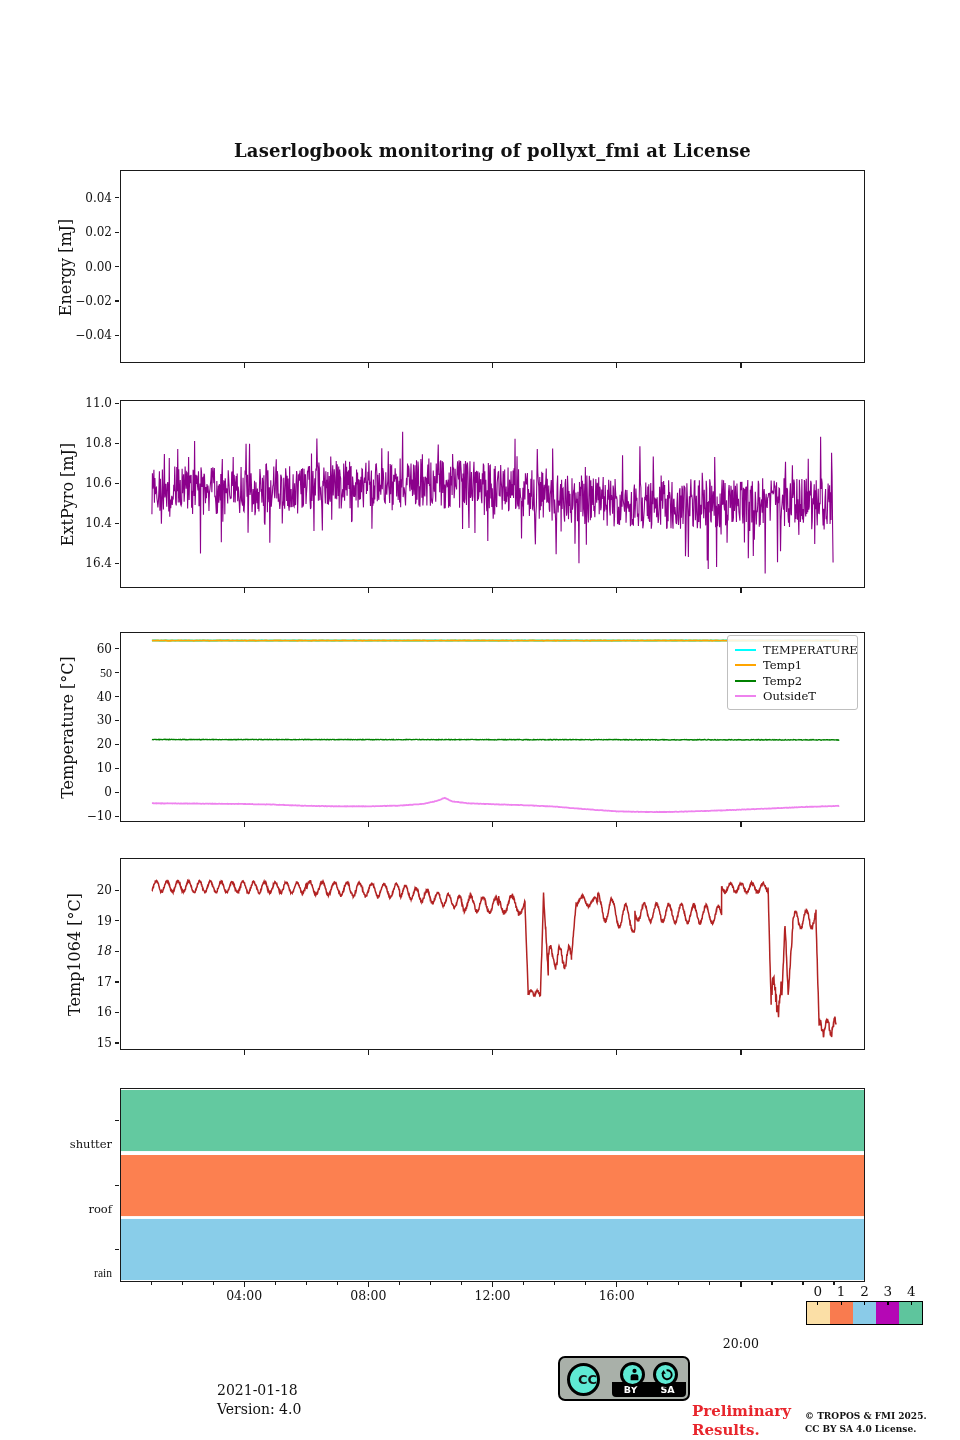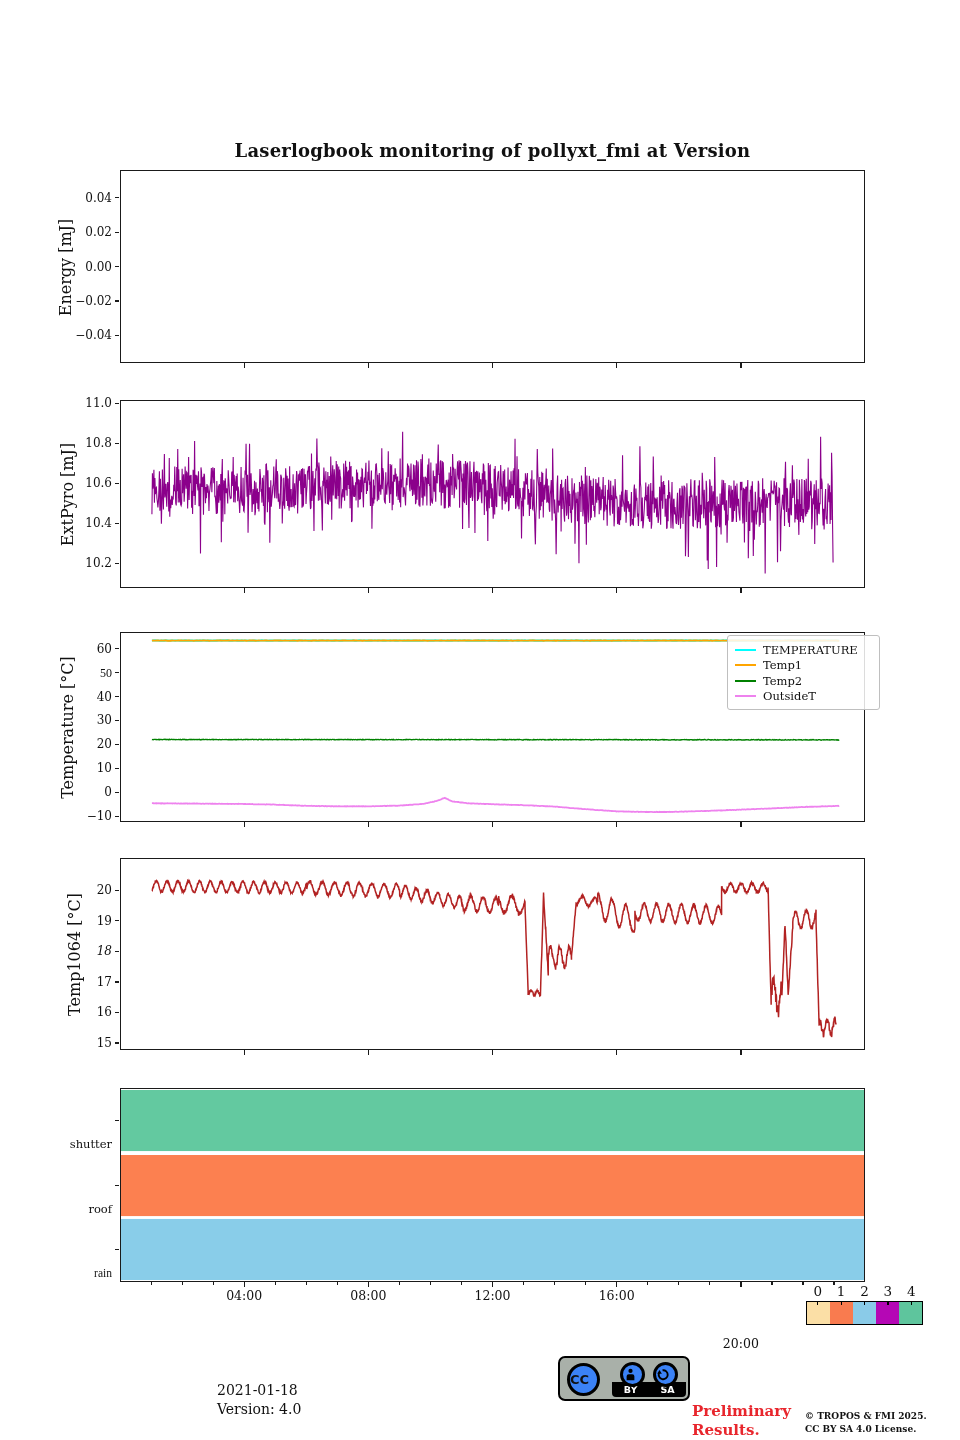--- a/index.html
+++ b/index.html
@@ -27,34 +27,34 @@
   .cb-tick{position:absolute;width:1.2px;height:3.5px;background:#000;}
   .foot-text{position:absolute;font-size:14px;line-height:19px;}
   .prelim{position:absolute;font-weight:bold;font-size:15px;line-height:19px;}
   .copyright{position:absolute;font-weight:bold;font-size:9px;line-height:13px;font-family:"DejaVu Serif","Liberation Serif",serif;}
   .cc-badge{position:absolute;left:558px;top:1356px;width:132px;height:45px;background:#a9b0a9;
             border:2px solid #000;border-radius:7px;box-sizing:border-box;}
   .cc-strip{position:absolute;left:52px;right:2px;bottom:2px;height:15px;background:#000;
             border-radius:0 0 4px 4px;display:flex;}
   .cc-strip span{flex:1;text-align:center;color:#fff;font-size:9.5px;font-weight:bold;
                  font-family:"DejaVu Sans","Liberation Sans",sans-serif;line-height:15px;}
-  .cc-circle{position:absolute;background:#3b82f6;border:3px solid #000;border-radius:50%;
-             display:flex;align-items:center;justify-content:flex-start;box-sizing:border-box;}
+  .cc-circle{position:absolute;background:#5eead4;border:3px solid #000;border-radius:50%;
+             display:flex;align-items:center;justify-content:flex-end;box-sizing:border-box;}
   .cc-main{left:7px;top:5px;width:33px;height:33px;font-weight:bold;font-size:13px;
            font-family:"DejaVu Sans","Liberation Sans",sans-serif;}
   .cc-by{left:60px;top:4px;width:25px;height:25px;}
   .cc-sa{left:93px;top:4px;width:25px;height:25px;}
   .cc-circle svg{width:15px;height:15px;}
 </style>
 </head>
 <body>
 
 <div id="fig">
 
-  <div class="fig-title">Laserlogbook monitoring of pollyxt_fmi at Version</div>
+  <div class="fig-title">Laserlogbook monitoring of pollyxt_fmi at License</div>
 
   <div class="axes" id="ax0" style="top:170px;height:193px;">
       <svg id="svg0" viewBox="0 0 745 193" preserveAspectRatio="none"></svg>
     </div>
   <div class="axes" id="ax1" style="top:400px;height:188px;">
       <svg id="svg1" viewBox="0 0 745 188" preserveAspectRatio="none">
         <polyline points="31.0,114.5 31.5,73.1 32.0,88.7 32.5,82.9 33.0,69.6 33.5,102.9 34.0,77.9 34.5,94.1 35.0,88.2 35.5,87.4 36.0,98.1 36.5,102.4 37.0,107.7 37.5,101.9 38.0,90.2 38.5,70.9 39.0,110.9 39.5,78.6 40.0,98.2 40.5,124.0 41.0,101.6 41.5,69.2 42.0,93.2 42.5,109.7 43.0,85.6 43.5,53.7 44.0,97.5 44.5,92.5 44.9,83.6 45.4,97.1 45.9,106.9 46.4,84.3 46.9,82.0 47.4,90.7 47.9,111.7 48.4,57.5 48.9,117.1 49.4,99.5 49.9,108.3 50.4,100.6 50.9,95.7 51.4,105.1 51.9,97.7 52.4,98.3 52.9,84.7 53.4,91.2 53.9,66.1 54.4,89.6 54.9,103.2 55.4,105.5 55.9,66.7 56.4,91.3 56.9,48.4 57.4,102.6 57.9,69.1 58.4,94.4 58.9,102.6 59.4,79.8 59.8,104.5 60.3,105.8 60.8,103.5 61.3,68.4 61.8,93.2 62.3,79.7 62.8,74.0 63.3,101.8 63.8,92.5 64.3,66.3 64.8,79.3 65.3,88.6 65.8,71.8 66.3,72.6 66.8,108.7 67.3,86.6 67.8,56.7 68.3,100.0 68.8,78.5 69.3,75.1 69.8,83.2 70.3,74.7 70.8,107.8 71.3,90.7 71.8,114.2 72.3,69.6 72.8,77.8 73.3,96.1 73.8,40.4 74.3,105.1 74.7,94.1 75.2,74.5 75.7,83.9 76.2,75.3 76.7,85.5 77.2,90.5 77.7,70.9 78.2,106.4 78.7,99.9 79.2,83.5 79.7,154.2 80.2,67.1 80.7,71.2 81.2,87.0 81.7,78.0 82.2,77.4 82.7,114.9 83.2,73.5 83.7,74.6 84.2,90.4 84.7,103.3 85.2,86.9 85.7,98.2 86.2,84.0 86.7,92.8 87.2,85.4 87.7,92.8 88.2,111.1 88.7,92.4 89.2,88.9 89.6,84.5 90.1,79.3 90.6,67.7 91.1,92.1 91.6,74.2 92.1,67.1 92.6,75.4 93.1,83.2 93.6,67.8 94.1,96.6 94.6,96.4 95.1,104.1 95.6,114.3 96.1,80.8 96.6,113.6 97.1,97.5 97.6,85.5 98.1,102.8 98.6,83.9 99.1,88.3 99.6,100.6 100.1,73.8 100.6,142.8 101.1,74.2 101.6,58.7 102.1,122.1 102.6,89.4 103.1,80.9 103.6,81.2 104.1,114.4 104.5,78.1 105.0,85.5 105.5,93.1 106.0,88.3 106.5,92.4 107.0,103.5 107.5,70.0 108.0,78.7 108.5,87.1 109.0,95.3 109.5,98.2 110.0,97.4 110.5,98.6 111.0,72.4 111.5,71.3 112.0,85.8 112.5,56.6 113.0,102.3 113.5,74.6 114.0,84.8 114.5,102.5 115.0,81.7 115.5,75.9 116.0,90.8 116.5,73.4 117.0,101.2 117.5,86.6 118.0,91.0 118.5,102.0 119.0,113.1 119.4,102.5 119.9,95.7 120.4,66.7 120.9,101.1 121.4,103.3 121.9,105.7 122.4,77.5 122.9,110.7 123.4,111.7 123.9,102.2 124.4,70.3 124.9,74.6 125.4,43.3 125.9,81.1 126.4,96.8 126.9,74.5 127.4,133.1 127.9,102.7 128.4,74.5 128.9,43.3 129.4,95.0 129.9,90.9 130.4,73.0 130.9,87.5 131.4,112.1 131.9,101.8 132.4,88.9 132.9,104.3 133.4,96.7 133.9,80.7 134.3,115.5 134.8,111.8 135.3,82.1 135.8,95.5 136.3,103.4 136.8,88.4 137.3,109.2 137.8,92.1 138.3,111.8 138.8,87.7 139.3,68.7 139.8,75.9 140.3,91.8 140.8,88.9 141.3,102.7 141.8,77.6 142.3,84.7 142.8,106.2 143.3,75.1 143.8,122.8 144.3,125.0 144.8,103.9 145.3,64.2 145.8,63.8 146.3,74.5 146.8,112.5 147.3,69.9 147.8,94.7 148.3,102.2 148.8,87.2 149.2,143.3 149.7,103.3 150.2,80.0 150.7,106.8 151.2,99.6 151.7,94.7 152.2,86.6 152.7,84.2 153.2,66.3 153.7,92.2 154.2,98.3 154.7,89.8 155.2,69.3 155.7,59.0 156.2,98.6 156.7,70.8 157.2,75.2 157.7,101.7 158.2,93.6 158.7,101.4 159.2,109.0 159.7,103.7 160.2,74.5 160.7,76.2 161.2,79.2 161.7,123.9 162.2,101.5 162.7,105.9 163.2,77.7 163.7,99.5 164.1,108.8 164.6,89.8 165.1,68.1 165.6,75.4 166.1,101.1 166.6,75.6 167.1,106.0 167.6,78.3 168.1,106.3 168.6,110.8 169.1,65.9 169.6,107.3 170.1,91.2 170.6,89.0 171.1,106.7 171.6,106.6 172.1,91.9 172.6,74.0 173.1,106.0 173.6,106.9 174.1,83.2 174.6,104.9 175.1,104.6 175.6,82.3 176.1,70.7 176.6,75.3 177.1,113.6 177.6,93.5 178.1,74.8 178.6,74.1 179.0,80.7 179.5,70.2 180.0,83.2 180.5,94.3 181.0,68.8 181.5,107.9 182.0,68.1 182.5,106.9 183.0,104.3 183.5,68.6 184.0,87.9 184.5,74.5 185.0,74.6 185.5,104.1 186.0,93.2 186.5,85.7 187.0,71.1 187.5,71.3 188.0,66.1 188.5,79.7 189.0,65.8 189.5,100.0 190.0,109.2 190.5,107.6 191.0,53.0 191.5,101.0 192.0,88.1 192.5,70.8 193.0,96.8 193.5,131.5 193.9,86.6 194.4,78.1 194.9,95.6 195.4,68.2 195.9,70.6 196.4,38.0 196.9,64.3 197.4,68.1 197.9,100.8 198.4,62.2 198.9,68.9 199.4,100.3 199.9,88.6 200.4,87.6 200.9,96.1 201.4,109.7 201.9,130.9 202.4,80.6 202.9,86.2 203.4,67.2 203.9,76.0 204.4,91.2 204.9,103.6 205.4,71.1 205.9,88.2 206.4,79.5 206.9,104.1 207.4,71.8 207.9,104.8 208.4,98.3 208.8,75.7 209.3,96.5 209.8,101.8 210.3,56.0 210.8,75.0 211.3,119.9 211.8,78.6 212.3,65.0 212.8,95.5 213.3,81.8 213.8,69.0 214.3,77.3 214.8,98.7 215.3,97.0 215.8,60.6 216.3,99.4 216.8,64.0 217.3,76.4 217.8,96.0 218.3,66.1 218.8,108.7 219.3,69.2 219.8,75.7 220.3,78.1 220.8,108.7 221.3,100.4 221.8,93.8 222.3,89.0 222.8,97.4 223.3,63.1 223.7,76.9 224.2,100.7 224.7,81.3 225.2,60.3 225.7,90.1 226.2,66.4 226.7,95.7 227.2,71.3 227.7,84.8 228.2,70.0 228.7,89.0 229.2,61.5 229.7,108.3 230.2,67.9 230.7,65.8 231.2,122.4 231.7,120.6 232.2,76.3 232.7,83.2 233.2,96.8 233.7,85.1 234.2,97.0 234.7,92.7 235.2,82.1 235.7,100.6 236.2,69.3 236.7,84.5 237.2,72.3 237.7,107.7 238.2,79.0 238.6,87.3 239.1,99.7 239.6,79.6 240.1,99.4 240.6,76.7 241.1,92.3 241.6,68.6 242.1,69.1 242.6,95.1 243.1,107.5 243.6,81.9 244.1,77.3 244.6,82.9 245.1,71.5 245.6,62.5 246.1,93.9 246.6,81.4 247.1,91.0 247.6,71.5 248.1,80.4 248.6,60.1 249.1,83.5 249.6,82.8 250.1,106.1 250.6,80.1 251.1,70.2 251.6,129.1 252.1,97.7 252.6,105.9 253.1,79.3 253.5,103.5 254.0,85.5 254.5,99.6 255.0,75.4 255.5,63.9 256.0,63.6 256.5,71.7 257.0,101.2 257.5,74.6 258.0,95.0 258.5,99.9 259.0,72.8 259.5,91.5 260.0,84.7 260.5,94.7 261.0,83.9 261.5,47.7 262.0,89.2 262.5,67.7 263.0,71.5 263.5,81.8 264.0,99.7 264.5,102.4 265.0,103.0 265.5,72.0 266.0,90.5 266.5,94.8 267.0,85.5 267.5,80.8 268.0,50.9 268.4,86.0 268.9,91.0 269.4,103.1 269.9,63.7 270.4,94.3 270.9,65.8 271.4,65.2 271.9,110.4 272.4,81.3 272.9,104.8 273.4,74.6 273.9,76.5 274.4,81.5 274.9,67.9 275.4,79.1 275.9,73.5 276.4,96.5 276.9,76.9 277.4,76.8 277.9,100.0 278.4,90.7 278.9,80.7 279.4,102.5 279.9,58.0 280.4,107.3 280.9,79.0 281.4,87.4 281.9,68.8 282.4,31.0 282.9,97.1 283.3,93.7 283.8,87.3 284.3,90.3 284.8,97.8 285.3,105.5 285.8,86.6 286.3,77.5 286.8,85.1 287.3,63.1 287.8,76.9 288.3,65.2 288.8,68.8 289.3,85.9 289.8,91.1 290.3,77.9 290.8,63.1 291.3,89.7 291.8,79.3 292.3,95.9 292.8,83.9 293.3,64.1 293.8,94.8 294.3,82.1 294.8,65.0 295.3,104.3 295.8,102.3 296.3,59.9 296.8,99.8 297.3,83.2 297.8,61.2 298.2,67.0 298.7,105.6 299.2,86.3 299.7,106.8 300.2,88.0 300.7,58.7 301.2,68.0 301.7,97.9 302.2,53.8 302.7,105.6 303.2,95.8 303.7,76.7 304.2,94.3 304.7,96.4 305.2,76.5 305.7,79.6 306.2,77.5 306.7,105.5 307.2,74.7 307.7,64.1 308.2,83.9 308.7,58.1 309.2,85.2 309.7,84.9 310.2,105.9 310.7,62.1 311.2,98.4 311.7,102.3 312.2,102.9 312.7,97.2 313.1,70.2 313.6,82.1 314.1,91.8 314.6,75.9 315.1,91.8 315.6,101.9 316.1,63.3 316.6,82.5 317.1,82.6 317.6,61.0 318.1,44.0 318.6,74.7 319.1,73.3 319.6,92.3 320.1,61.6 320.6,60.0 321.1,105.6 321.6,80.5 322.1,60.6 322.6,93.0 323.1,61.9 323.6,77.0 324.1,108.6 324.6,84.3 325.1,108.3 325.6,88.9 326.1,79.8 326.6,82.1 327.1,86.2 327.6,85.4 328.0,79.5 328.5,107.9 329.0,72.2 329.5,105.6 330.0,106.1 330.5,66.4 331.0,85.5 331.5,75.9 332.0,95.0 332.5,53.7 333.0,69.5 333.5,67.1 334.0,98.2 334.5,90.5 335.0,68.6 335.5,85.7 336.0,86.6 336.5,89.4 337.0,70.6 337.5,61.0 338.0,74.3 338.5,79.4 339.0,59.9 339.5,107.8 340.0,63.5 340.5,60.6 341.0,68.8 341.5,80.2 342.0,79.4 342.5,129.4 342.9,73.3 343.4,101.9 343.9,63.5 344.4,103.2 344.9,98.7 345.4,60.7 345.9,66.7 346.4,105.2 346.9,64.6 347.4,62.3 347.9,72.4 348.4,106.0 348.9,128.3 349.4,84.8 349.9,61.0 350.4,98.0 350.9,96.2 351.4,71.9 351.9,89.8 352.4,101.0 352.9,96.2 353.4,72.4 353.9,61.5 354.4,84.3 354.9,133.5 355.4,71.7 355.9,82.8 356.4,70.5 356.9,74.5 357.4,101.0 357.8,71.0 358.3,99.6 358.8,95.2 359.3,72.2 359.8,92.3 360.3,80.4 360.8,79.0 361.3,97.9 361.8,103.4 362.3,73.0 362.8,84.4 363.3,63.2 363.8,65.3 364.3,115.1 364.8,71.0 365.3,96.5 365.8,79.7 366.3,102.0 366.8,111.5 367.3,90.2 367.8,141.4 368.3,62.7 368.8,78.7 369.3,108.4 369.8,65.5 370.3,65.0 370.8,98.5 371.3,83.3 371.8,107.2 372.3,88.1 372.7,102.2 373.2,119.0 373.7,106.0 374.2,68.4 374.7,114.6 375.2,65.6 375.7,88.3 376.2,105.8 376.7,107.2 377.2,82.3 377.7,77.2 378.2,71.8 378.7,71.4 379.2,95.8 379.7,93.4 380.2,96.6 380.7,64.7 381.2,80.7 381.7,87.7 382.2,110.0 382.7,89.2 383.2,70.8 383.7,76.8 384.2,101.1 384.7,69.3 385.2,104.3 385.7,99.5 386.2,86.4 386.7,102.3 387.2,92.3 387.6,96.5 388.1,67.2 388.6,111.4 389.1,109.3 389.6,79.5 390.1,86.6 390.6,98.0 391.1,71.1 391.6,95.5 392.1,83.9 392.6,95.5 393.1,70.3 393.6,98.0 394.1,68.1 394.6,85.1 395.1,38.2 395.6,108.9 396.1,107.6 396.6,93.4 397.1,55.9 397.6,103.8 398.1,106.5 398.6,69.1 399.1,109.4 399.6,96.8 400.1,87.9 400.6,97.0 401.1,98.7 401.6,139.0 402.1,101.0 402.5,106.6 403.0,87.6 403.5,116.6 404.0,81.2 404.5,87.8 405.0,99.5 405.5,73.1 406.0,78.1 406.5,83.7 407.0,83.6 407.5,72.7 408.0,104.9 408.5,88.9 409.0,94.2 409.5,116.2 410.0,93.1 410.5,109.1 411.0,78.5 411.5,96.8 412.0,70.1 412.5,108.7 413.0,109.7 413.5,103.2 414.0,79.3 414.5,106.9 415.0,129.3 415.5,144.9 416.0,114.4 416.5,105.9 417.0,76.4 417.4,48.5 417.9,72.1 418.4,80.8 418.9,86.7 419.4,119.1 419.9,76.8 420.4,110.5 420.9,81.8 421.4,106.4 421.9,71.6 422.4,101.9 422.9,72.9 423.4,117.7 423.9,92.6 424.4,84.6 424.9,99.9 425.4,90.9 425.9,80.4 426.4,68.3 426.9,102.9 427.4,78.7 427.9,101.1 428.4,101.9 428.9,85.5 429.4,109.3 429.9,112.0 430.4,94.2 430.9,89.8 431.4,79.8 431.9,105.1 432.3,120.9 432.8,48.0 433.3,79.7 433.8,99.3 434.3,113.6 434.8,99.7 435.3,109.8 435.8,120.9 436.3,154.8 436.8,119.2 437.3,84.2 437.8,75.3 438.3,112.8 438.8,100.7 439.3,104.5 439.8,105.0 440.3,92.2 440.8,83.8 441.3,131.9 441.8,79.6 442.3,109.2 442.8,88.8 443.3,88.1 443.8,104.0 444.3,116.2 444.8,121.9 445.3,83.5 445.8,78.8 446.3,103.5 446.8,116.0 447.2,112.4 447.7,75.6 448.2,88.6 448.7,119.4 449.2,90.9 449.7,106.0 450.2,93.7 450.7,113.3 451.2,111.4 451.7,123.0 452.2,78.2 452.7,109.8 453.2,105.4 453.7,91.1 454.2,89.4 454.7,83.2 455.2,144.3 455.7,111.2 456.2,92.5 456.7,103.1 457.2,98.7 457.7,121.6 458.2,91.8 458.7,115.9 459.2,163.9 459.7,81.9 460.2,96.1 460.7,86.7 461.2,112.3 461.7,75.2 462.1,88.6 462.6,80.7 463.1,116.6 463.6,109.2 464.1,83.6 464.6,104.7 465.1,124.2 465.6,66.6 466.1,101.7 466.6,145.3 467.1,75.3 467.6,96.1 468.1,113.5 468.6,122.7 469.1,97.7 469.6,75.7 470.1,83.3 470.6,120.4 471.1,80.2 471.6,118.1 472.1,85.9 472.6,94.9 473.1,105.0 473.6,78.4 474.1,111.2 474.6,106.2 475.1,117.5 475.6,103.1 476.1,78.8 476.6,95.5 477.0,102.9 477.5,82.6 478.0,86.0 478.5,100.3 479.0,77.1 479.5,114.5 480.0,86.6 480.5,88.9 481.0,110.5 481.5,107.7 482.0,89.5 482.5,99.0 483.0,89.9 483.5,76.9 484.0,120.5 484.5,96.2 485.0,111.6 485.5,85.0 486.0,101.2 486.5,109.8 487.0,105.0 487.5,126.2 488.0,89.7 488.5,99.9 489.0,79.5 489.5,89.3 490.0,110.3 490.5,115.8 491.0,80.7 491.5,99.9 491.9,95.0 492.4,101.2 492.9,114.0 493.4,85.5 493.9,89.1 494.4,126.7 494.9,116.9 495.4,78.9 495.9,91.2 496.4,98.8 496.9,96.3 497.4,99.8 497.9,124.3 498.4,122.8 498.9,106.9 499.4,124.6 499.9,124.7 500.4,94.7 500.9,120.6 501.4,110.3 501.9,91.4 502.4,106.9 502.9,54.8 503.4,98.6 503.9,103.0 504.4,106.4 504.9,111.9 505.4,94.9 505.9,89.8 506.4,123.1 506.8,112.0 507.3,90.0 507.8,103.9 508.3,108.6 508.8,101.3 509.3,112.0 509.8,109.3 510.3,103.8 510.8,126.5 511.3,107.0 511.8,92.0 512.3,124.6 512.8,124.3 513.3,119.3 513.8,126.1 514.3,89.9 514.8,84.5 515.3,117.9 515.8,106.1 516.3,88.4 516.8,100.7 517.3,97.7 517.8,117.1 518.3,113.8 518.8,126.4 519.3,114.8 519.8,88.7 520.3,45.7 520.8,82.9 521.3,87.7 521.7,120.8 522.2,120.4 522.7,97.6 523.2,128.7 523.7,125.4 524.2,116.4 524.7,108.7 525.2,96.7 525.7,100.0 526.2,82.3 526.7,101.4 527.2,95.1 527.7,116.2 528.2,86.5 528.7,118.9 529.2,84.1 529.7,121.0 530.2,122.2 530.7,102.4 531.2,83.0 531.7,129.0 532.2,124.4 532.7,90.8 533.2,104.3 533.7,56.1 534.2,83.9 534.7,113.0 535.2,97.5 535.7,108.6 536.2,98.6 536.6,100.2 537.1,117.6 537.6,97.2 538.1,111.2 538.6,123.3 539.1,119.1 539.6,107.9 540.1,86.8 540.6,96.0 541.1,125.0 541.6,75.3 542.1,100.7 542.6,81.8 543.1,109.0 543.6,95.8 544.1,80.8 544.6,94.3 545.1,84.9 545.6,117.0 546.1,101.0 546.6,98.7 547.1,129.2 547.6,127.7 548.1,94.9 548.6,121.5 549.1,80.2 549.6,98.5 550.1,92.0 550.6,96.4 551.1,114.3 551.5,128.6 552.0,100.6 552.5,81.8 553.0,120.5 553.5,129.2 554.0,99.9 554.5,98.8 555.0,114.7 555.5,107.2 556.0,113.9 556.5,122.6 557.0,124.4 557.5,102.5 558.0,92.7 558.5,120.2 559.0,125.3 559.5,117.4 560.0,90.5 560.5,88.1 561.0,129.1 561.5,95.4 562.0,118.0 562.5,85.7 563.0,89.6 563.5,124.2 564.0,109.3 564.5,85.5 565.0,86.7 565.5,87.9 566.0,157.0 566.4,140.8 566.9,109.8 567.4,83.2 567.9,98.6 568.4,115.3 568.9,157.7 569.4,110.8 569.9,96.4 570.4,116.4 570.9,92.6 571.4,79.0 571.9,96.2 572.4,95.7 572.9,99.7 573.4,126.0 573.9,126.4 574.4,100.9 574.9,80.7 575.4,80.6 575.9,120.5 576.4,107.0 576.9,95.8 577.4,115.3 577.9,128.7 578.4,119.3 578.9,85.3 579.4,122.4 579.9,80.2 580.4,105.7 580.9,128.9 581.3,104.9 581.8,114.3 582.3,113.6 582.8,72.5 583.3,82.7 583.8,101.0 584.3,118.5 584.8,89.7 585.3,107.7 585.8,109.4 586.3,125.7 586.8,80.6 587.3,88.6 587.8,161.2 588.3,102.2 588.8,169.9 589.3,101.0 589.8,112.8 590.3,79.2 590.8,83.1 591.3,120.6 591.8,122.8 592.3,85.7 592.8,111.5 593.3,101.7 593.8,91.2 594.3,101.8 594.8,116.0 595.3,56.5 595.8,86.6 596.2,127.5 596.7,105.8 597.2,167.8 597.7,96.5 598.2,126.5 598.7,114.0 599.2,104.2 599.7,110.2 600.2,127.6 600.7,93.4 601.2,118.7 601.7,134.9 602.2,92.9 602.7,79.6 603.2,104.8 603.7,103.7 604.2,80.1 604.7,106.1 605.2,110.5 605.7,83.0 606.2,125.7 606.7,116.1 607.2,100.3 607.7,143.3 608.2,115.0 608.7,120.8 609.2,91.5 609.7,84.9 610.2,93.0 610.7,108.1 611.1,107.0 611.6,85.6 612.1,93.8 612.6,122.2 613.1,89.6 613.6,121.9 614.1,117.8 614.6,80.3 615.1,111.2 615.6,100.9 616.1,85.6 616.6,107.0 617.1,122.3 617.6,83.4 618.1,97.5 618.6,106.4 619.1,98.7 619.6,112.0 620.1,116.4 620.6,120.9 621.1,82.2 621.6,82.3 622.1,90.1 622.6,81.7 623.1,114.3 623.6,123.7 624.1,87.8 624.6,90.1 625.1,143.0 625.6,88.7 626.0,100.2 626.5,86.7 627.0,122.2 627.5,86.5 628.0,89.0 628.5,79.9 629.0,159.0 629.5,125.4 630.0,101.9 630.5,131.3 631.0,89.6 631.5,92.3 632.0,85.6 632.5,122.8 633.0,81.2 633.5,100.0 634.0,156.7 634.5,110.5 635.0,140.3 635.5,117.3 636.0,91.8 636.5,102.7 637.0,124.8 637.5,110.6 638.0,112.4 638.5,104.0 639.0,80.6 639.5,84.3 640.0,127.2 640.5,97.3 640.9,125.4 641.4,107.2 641.9,103.6 642.4,99.3 642.9,113.0 643.4,78.0 643.9,123.2 644.4,94.7 644.9,89.0 645.4,98.1 645.9,174.3 646.4,103.8 646.9,93.8 647.4,106.1 647.9,108.1 648.4,98.0 648.9,97.1 649.4,93.0 649.9,95.1 650.4,92.8 650.9,121.0 651.4,101.3 651.9,80.4 652.4,92.6 652.9,92.5 653.4,91.6 653.9,93.8 654.4,93.1 654.9,80.7 655.4,87.6 655.8,85.4 656.3,105.2 656.8,98.1 657.3,82.2 657.8,107.9 658.3,163.0 658.8,96.5 659.3,103.3 659.8,88.1 660.3,88.7 660.8,112.4 661.3,151.9 661.8,120.6 662.3,109.2 662.8,104.5 663.3,95.4 663.8,95.8 664.3,110.0 664.8,78.1 665.3,126.3 665.8,78.7 666.3,61.3 666.8,94.4 667.3,112.2 667.8,87.9 668.3,89.7 668.8,115.1 669.3,122.9 669.8,108.4 670.3,127.3 670.7,92.9 671.2,83.2 671.7,114.1 672.2,115.5 672.7,91.0 673.2,64.9 673.7,98.1 674.2,94.1 674.7,79.3 675.2,83.2 675.7,122.7 676.2,104.3 676.7,119.3 677.2,108.2 677.7,78.8 678.2,119.9 678.7,99.4 679.2,117.4 679.7,135.3 680.2,79.5 680.7,91.6 681.2,122.2 681.7,104.0 682.2,116.2 682.7,78.8 683.2,119.8 683.7,109.1 684.2,123.0 684.7,114.4 685.2,79.9 685.6,81.4 686.1,111.5 686.6,116.8 687.1,78.7 687.6,114.3 688.1,91.4 688.6,112.5 689.1,58.4 689.6,109.8 690.1,106.8 690.6,90.8 691.1,95.6 691.6,80.7 692.1,82.9 692.6,129.7 693.1,121.5 693.6,98.3 694.1,104.6 694.6,94.2 695.1,84.1 695.6,144.5 696.1,90.3 696.6,109.3 697.1,80.1 697.6,112.3 698.1,125.7 698.6,101.4 699.1,88.8 699.6,113.5 700.1,113.8 700.5,103.5 701.0,103.6 701.5,36.1 702.0,88.8 702.5,78.5 703.0,83.0 703.5,111.8 704.0,125.7 704.5,108.8 705.0,129.9 705.5,113.9 706.0,97.6 706.5,88.9 707.0,119.6 707.5,116.5 708.0,124.3 708.5,103.7 709.0,83.5 709.5,94.8 710.0,102.4 710.5,85.2 711.0,124.2 711.5,92.3 712.0,120.3 712.5,52.2 713.0,76.5 713.5,125.8 714.0,163.2" fill="none" stroke="#8b008b" stroke-width="1.1"></polyline>
       </svg>
     </div>
   <div class="axes" id="ax2" style="top:632px;height:190px;">
@@ -76,21 +76,21 @@
         <rect x="0" width="745" y="66.7" height="61.7" fill="#fc8050"></rect>
         <rect x="0" width="745" y="131.3" height="61.7" fill="#89cde9"></rect>
       </svg>
     </div>
 
   <div class="ylabel" style="left:-31px;top:258px;width:193px;">Energy [mJ]</div>
   <div class="ylabel" style="left:-27px;top:485px;width:188px;">ExtPyro [mJ]</div>
   <div class="ylabel" style="left:-28px;top:718px;width:190px;">Temperature [°C]</div>
   <div class="ylabel" style="left:-22px;top:945px;width:192px;">Temp1064 [°C]</div>
 
-  <div class="legend" id="legend" style="left:727px;top:635px;width:153px;">
+  <div class="legend" id="legend" style="left:727px;top:635px;width:131px;">
       <div class="legend-item">
         <span class="legend-swatch" style="background: rgb(0, 255, 255);"></span>
         <span class="legend-text">TEMPERATURE</span>
       </div>
       <div class="legend-item">
         <span class="legend-swatch" style="background: rgb(255, 165, 0);"></span>
         <span class="legend-text">Temp1</span>
       </div>
       <div class="legend-item">
         <span class="legend-swatch" style="background: rgb(0, 128, 0);"></span>
@@ -164,21 +164,21 @@
     <div class="xtick-mark" style="left: 616.167px; top: 363px; height: 4.5px;"></div>
     <div class="xtick-mark" style="left: 740.333px; top: 363px; height: 4.5px;"></div>
     <div class="ytick-label" style="left: 38px; top: 396px;">11.0</div>
     <div class="ytick-mark" style="left: 115px; top: 402.5px;"></div>
     <div class="ytick-label" style="left: 38px; top: 436px;">10.8</div>
     <div class="ytick-mark" style="left: 115px; top: 442.5px;"></div>
     <div class="ytick-label" style="left: 38px; top: 476px;">10.6</div>
     <div class="ytick-mark" style="left: 115px; top: 482.5px;"></div>
     <div class="ytick-label" style="left: 38px; top: 516px;">10.4</div>
     <div class="ytick-mark" style="left: 115px; top: 522.5px;"></div>
-    <div class="ytick-label" style="left: 38px; top: 556px;">10.2</div>
+    <div class="ytick-label" style="left: 38px; top: 556px;">16.4</div>
     <div class="ytick-mark" style="left: 115px; top: 562.5px;"></div>
     <div class="xtick-mark" style="left: 243.667px; top: 588px; height: 4.5px;"></div>
     <div class="xtick-mark" style="left: 367.833px; top: 588px; height: 4.5px;"></div>
     <div class="xtick-mark" style="left: 492px; top: 588px; height: 4.5px;"></div>
     <div class="xtick-mark" style="left: 616.167px; top: 588px; height: 4.5px;"></div>
     <div class="xtick-mark" style="left: 740.333px; top: 588px; height: 4.5px;"></div>
     <div class="ytick-label" style="left: 38px; top: 641.73px;">60</div>
     <div class="ytick-mark" style="left: 115px; top: 648.23px;"></div>
     <div class="ytick-label" style="left: 38px; top: 665.629px; font-family: Liberation Serif, serif;">50</div>
     <div class="ytick-mark" style="left: 115px; top: 672.129px;"></div>

